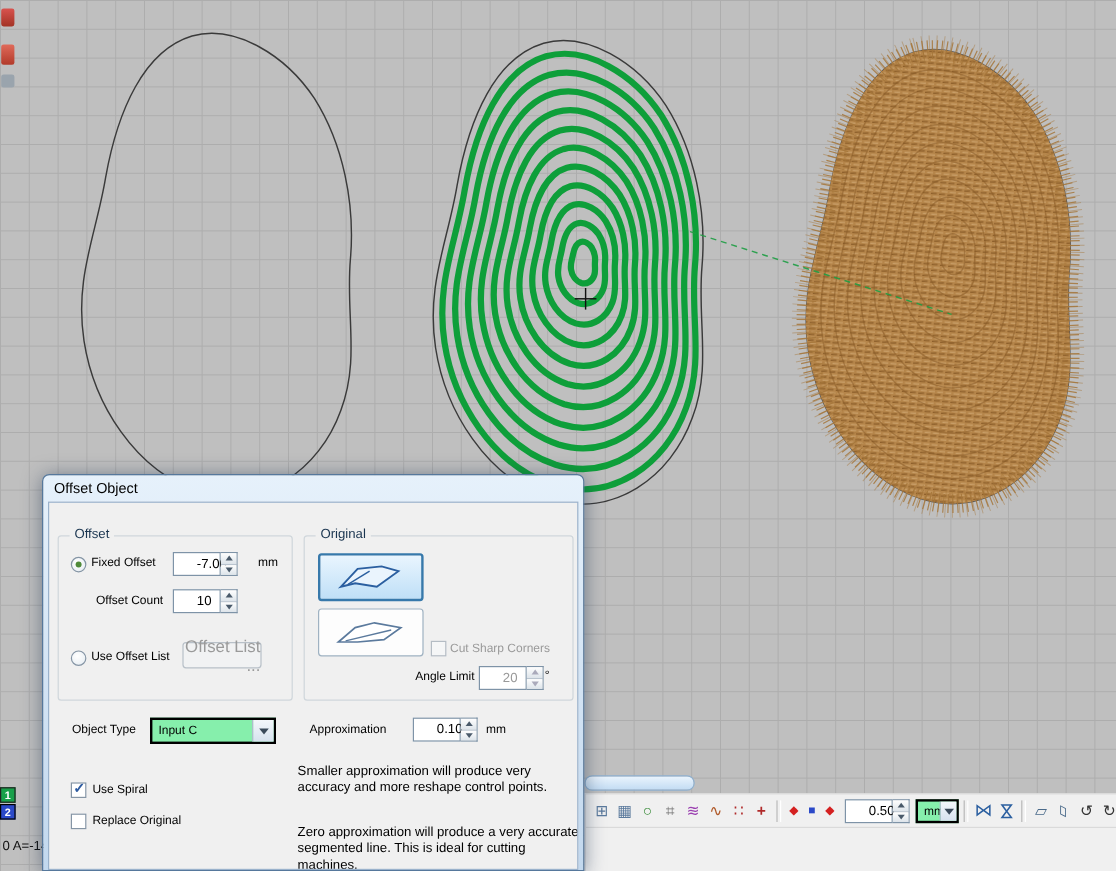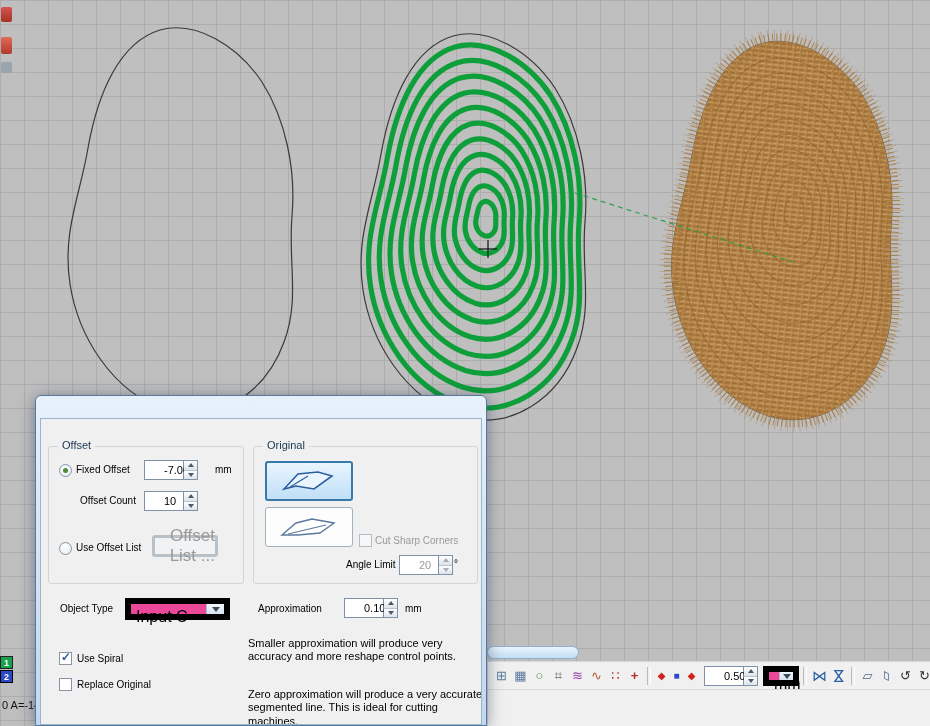--- a/index.html
+++ b/index.html
@@ -76,31 +76,31 @@
   .radio{position:absolute;width:13px;height:13px;border-radius:50%;border:1px solid #8595a5;
         background:radial-gradient(circle at 40% 35%,#fff,#e4ebf1);box-sizing:border-box;}
   .radio.checked::after{content:"";position:absolute;left:3px;top:3px;width:5px;height:5px;
         border-radius:50%;background:#4f8a3a;}
   .checkbox{position:absolute;width:13px;height:13px;border:1px solid #8595a5;background:#fff;
         box-sizing:border-box;}
   .checkbox.checked::after{content:"✓";position:absolute;left:1px;top:-3px;font-size:12px;
         font-weight:bold;color:#2c5aa0;}
   .checkbox.dimmed{border-color:#b4bcc4;background:#f5f6f7;}
 
-  .btn{position:absolute;border:3px solid #0f766e;border-radius:3px;font-size:17px;
+  .btn{position:absolute;border:1px solid #0f766e;border-radius:3px;font-size:14px;
         background:linear-gradient(#f8f8f8,#e4e7ea);display:flex;align-items:center;
         justify-content:center;box-sizing:border-box;}
   .btn.dimmed{color:#9a9a9a;border-color:#b8c0c8;background:#f1f2f3;}
 
   .corner-btn{position:absolute;width:88px;height:40px;border-radius:3px;display:flex;
         align-items:center;justify-content:center;box-sizing:border-box;}
   .corner-btn.selected{border:2px solid #3779ab;background:linear-gradient(#e9f5fe,#bfdff7);}
   .corner-btn.normal{border:1px solid #9fb2c2;background:#fdfdfd;}
 
-  .dd{position:absolute;height:22px;border:6px solid #000000;background:#ec4899;font-size:16px;
+  .dd{position:absolute;height:22px;border:2px solid #000000;background:#86efac;font-size:10px;
         box-sizing:border-box;}
   .dd-text{position:absolute;left:5px;top:4px;}
   .dd-btn{position:absolute;right:0;top:0;bottom:0;width:17px;border-left:1px solid #aebdcc;
         background:linear-gradient(#f3f7fb,#d6e2ee);display:flex;align-items:center;justify-content:center;}
   .dd-arrow{width:0;height:0;border-left:4px solid transparent;border-right:4px solid transparent;
         border-top:5px solid #3a4a5a;}
 
   .info{position:absolute;font-size:11px;line-height:1.22;color:#000;width:238px;}
 </style>
 </head>
@@ -217,20 +217,21 @@
       <span class="tb-sep"></span>
       <span class="tbi" style="color:#4a6a8a">▱</span>
       <span class="tbi rot90" style="color:#4a6a8a">▱</span>
       <span class="tbi" style="color:#333">↺</span>
       <span class="tbi" style="color:#333">↻</span>
     </div>
     <div class="tb-divider"></div>
   </div>
 
   <div class="dialog">
+    <div class="dialog-title">Offset Object</div>
     <div class="dialog-client">
 
       <div class="grp" style="left:7px;top:27px;width:196px;height:138px">
         <span class="grp-label">Offset</span>
 
         <span class="radio checked" style="left:10px;top:17px"></span>
         <span class="lbl" style="left:27px;top:17px">Fixed Offset</span>
         <span class="spinwrap" style="left:95px;top:13px">
           <span class="field" style="width:36px">-7.00</span>
           <span class="spincol">

